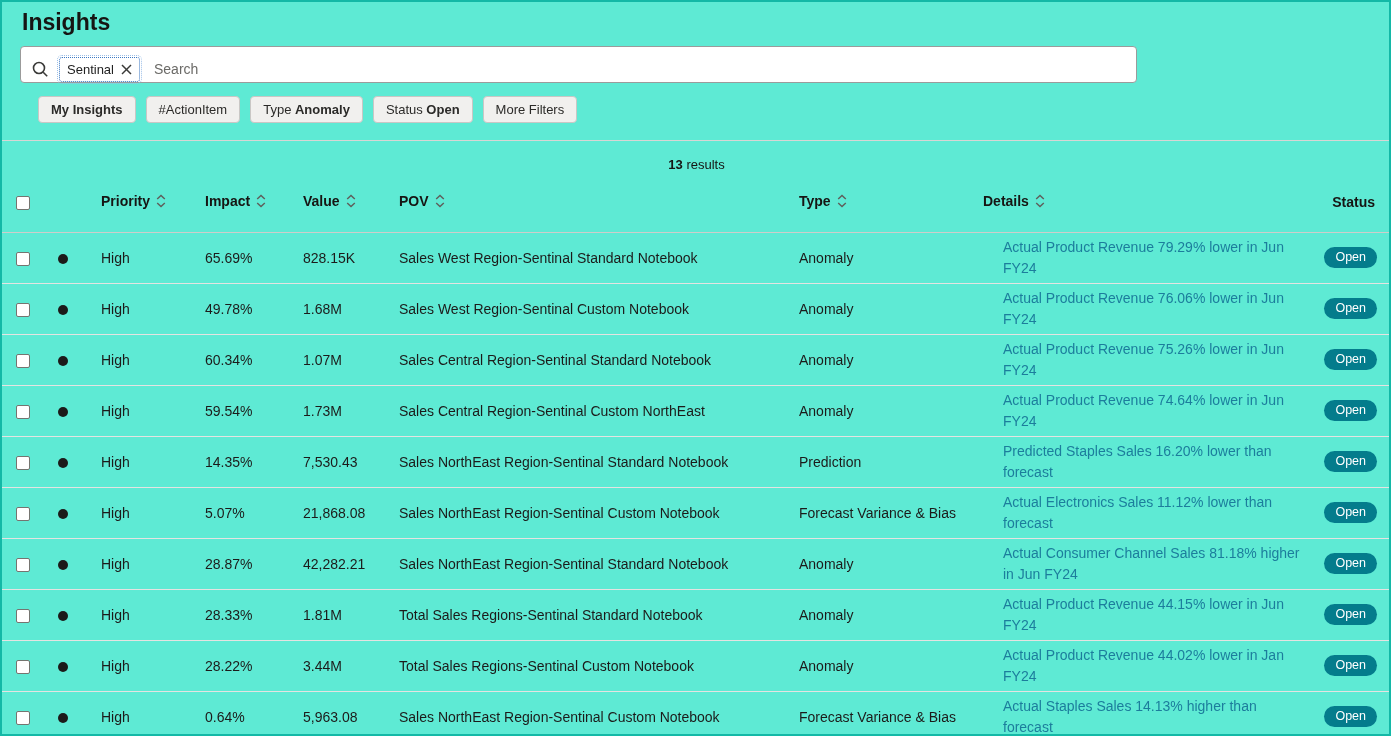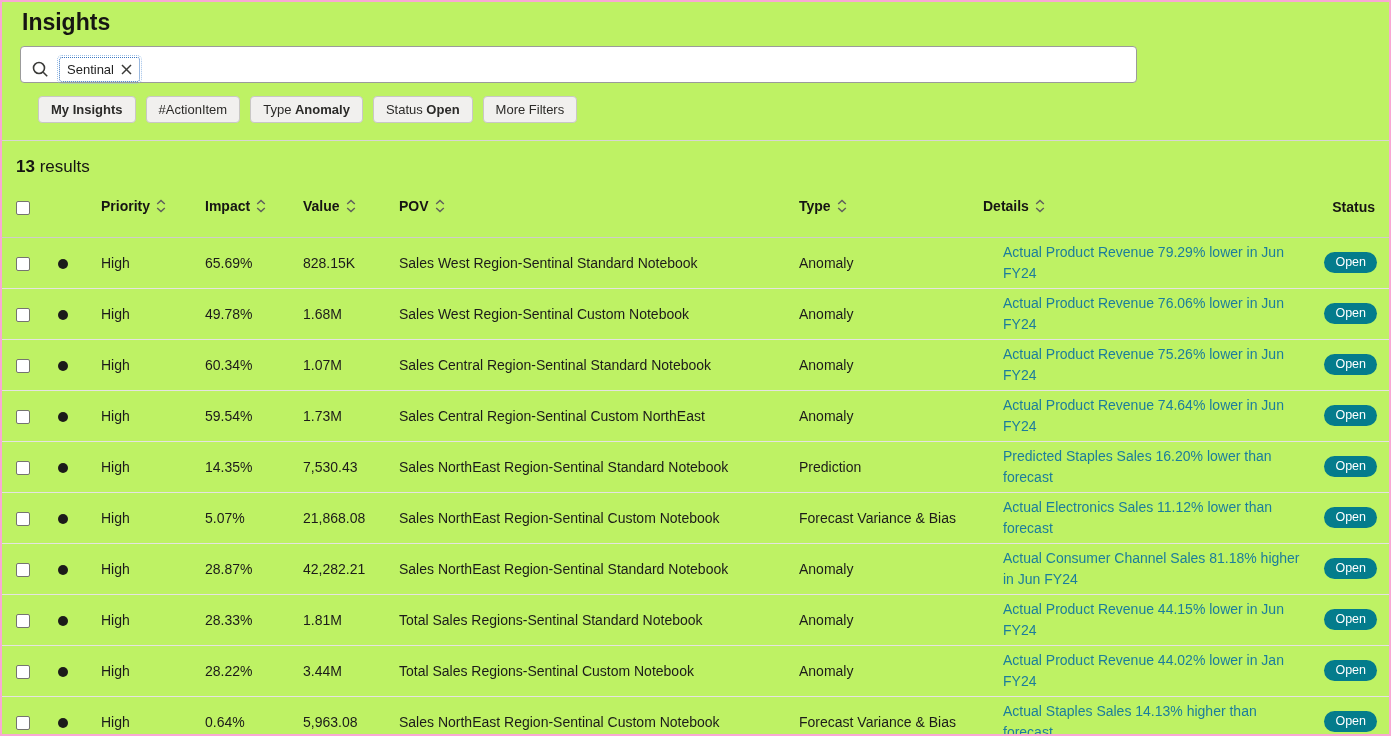--- a/index.html
+++ b/index.html
@@ -4,22 +4,22 @@
 <style>
   * { margin: 0; padding: 0; box-sizing: border-box; }
   html, body { background: #fff; }
   body {
     width: 1391px; height: 736px;
     font-family: "Liberation Sans", "DejaVu Sans", sans-serif;
     color: #161513;
   }
   .frame {
     width: 1391px; height: 736px;
-    border: 2px solid #f9a8d4;
-    background: #bef264;
+    border: 2px solid #14b8a6;
+    background: #5eead4;
     overflow: hidden;
   }
   
   .page-header { padding: 7px 20px 0 20px; }
   .page-title { font-size: 23px; font-weight: 700; color: #161513; }
 
   
   .search-wrap { padding: 10px 0 0 18px; }
   .search-box {
     width: 1117px; height: 37px;
@@ -53,21 +53,21 @@
     font-family: inherit; cursor: pointer; white-space: pre;
   }
   .filter-value { font-weight: 700; }
 
   .section-divider {
     border: none; border-top: 1px solid #d8d6d4;
     margin-top: 17px;
   }
 
   
-  .results-line { padding: 16px 12px 0 14px; font-size: 17px; color: #161513; white-space: pre; }
+  .results-line { padding: 16px 12px 0 14px; font-size: 13px; color: #161513; white-space: pre; text-align: center; }
   .results-count { font-weight: 700; }
 
   
   table { border-collapse: collapse; table-layout: fixed; width: 1387px; }
   col.c-check { width: 40px; }
   col.c-dot { width: 45px; }
   col.c-priority { width: 104px; }
   col.c-impact { width: 98px; }
   col.c-value { width: 96px; }
   col.c-pov { width: 400px; }
@@ -134,20 +134,21 @@
       </span>
       <span class="chip">
         <span>Sentinal</span>
         <span class="chip-close">
           <svg width="11" height="11" viewBox="0 0 11 11">
             <line x1="1" y1="1" x2="10" y2="10" stroke="#3a3a38" stroke-width="1.5"></line>
             <line x1="10" y1="1" x2="1" y2="10" stroke="#3a3a38" stroke-width="1.5"></line>
           </svg>
         </span>
       </span>
+      <input class="search-input" placeholder="Search" style="">
     </div>
 
     <div class="filters">
       <button class="filter-pill"><span class="filter-prefix"></span><span class="filter-value">My Insights</span></button>
       <button class="filter-pill"><span class="filter-prefix">#ActionItem</span><span class="filter-value"></span></button>
       <button class="filter-pill"><span class="filter-prefix">Type </span><span class="filter-value">Anomaly</span></button>
       <button class="filter-pill"><span class="filter-prefix">Status </span><span class="filter-value">Open</span></button>
       <button class="filter-pill"><span class="filter-prefix">More Filters</span><span class="filter-value"></span></button>
     </div>
   </div>

